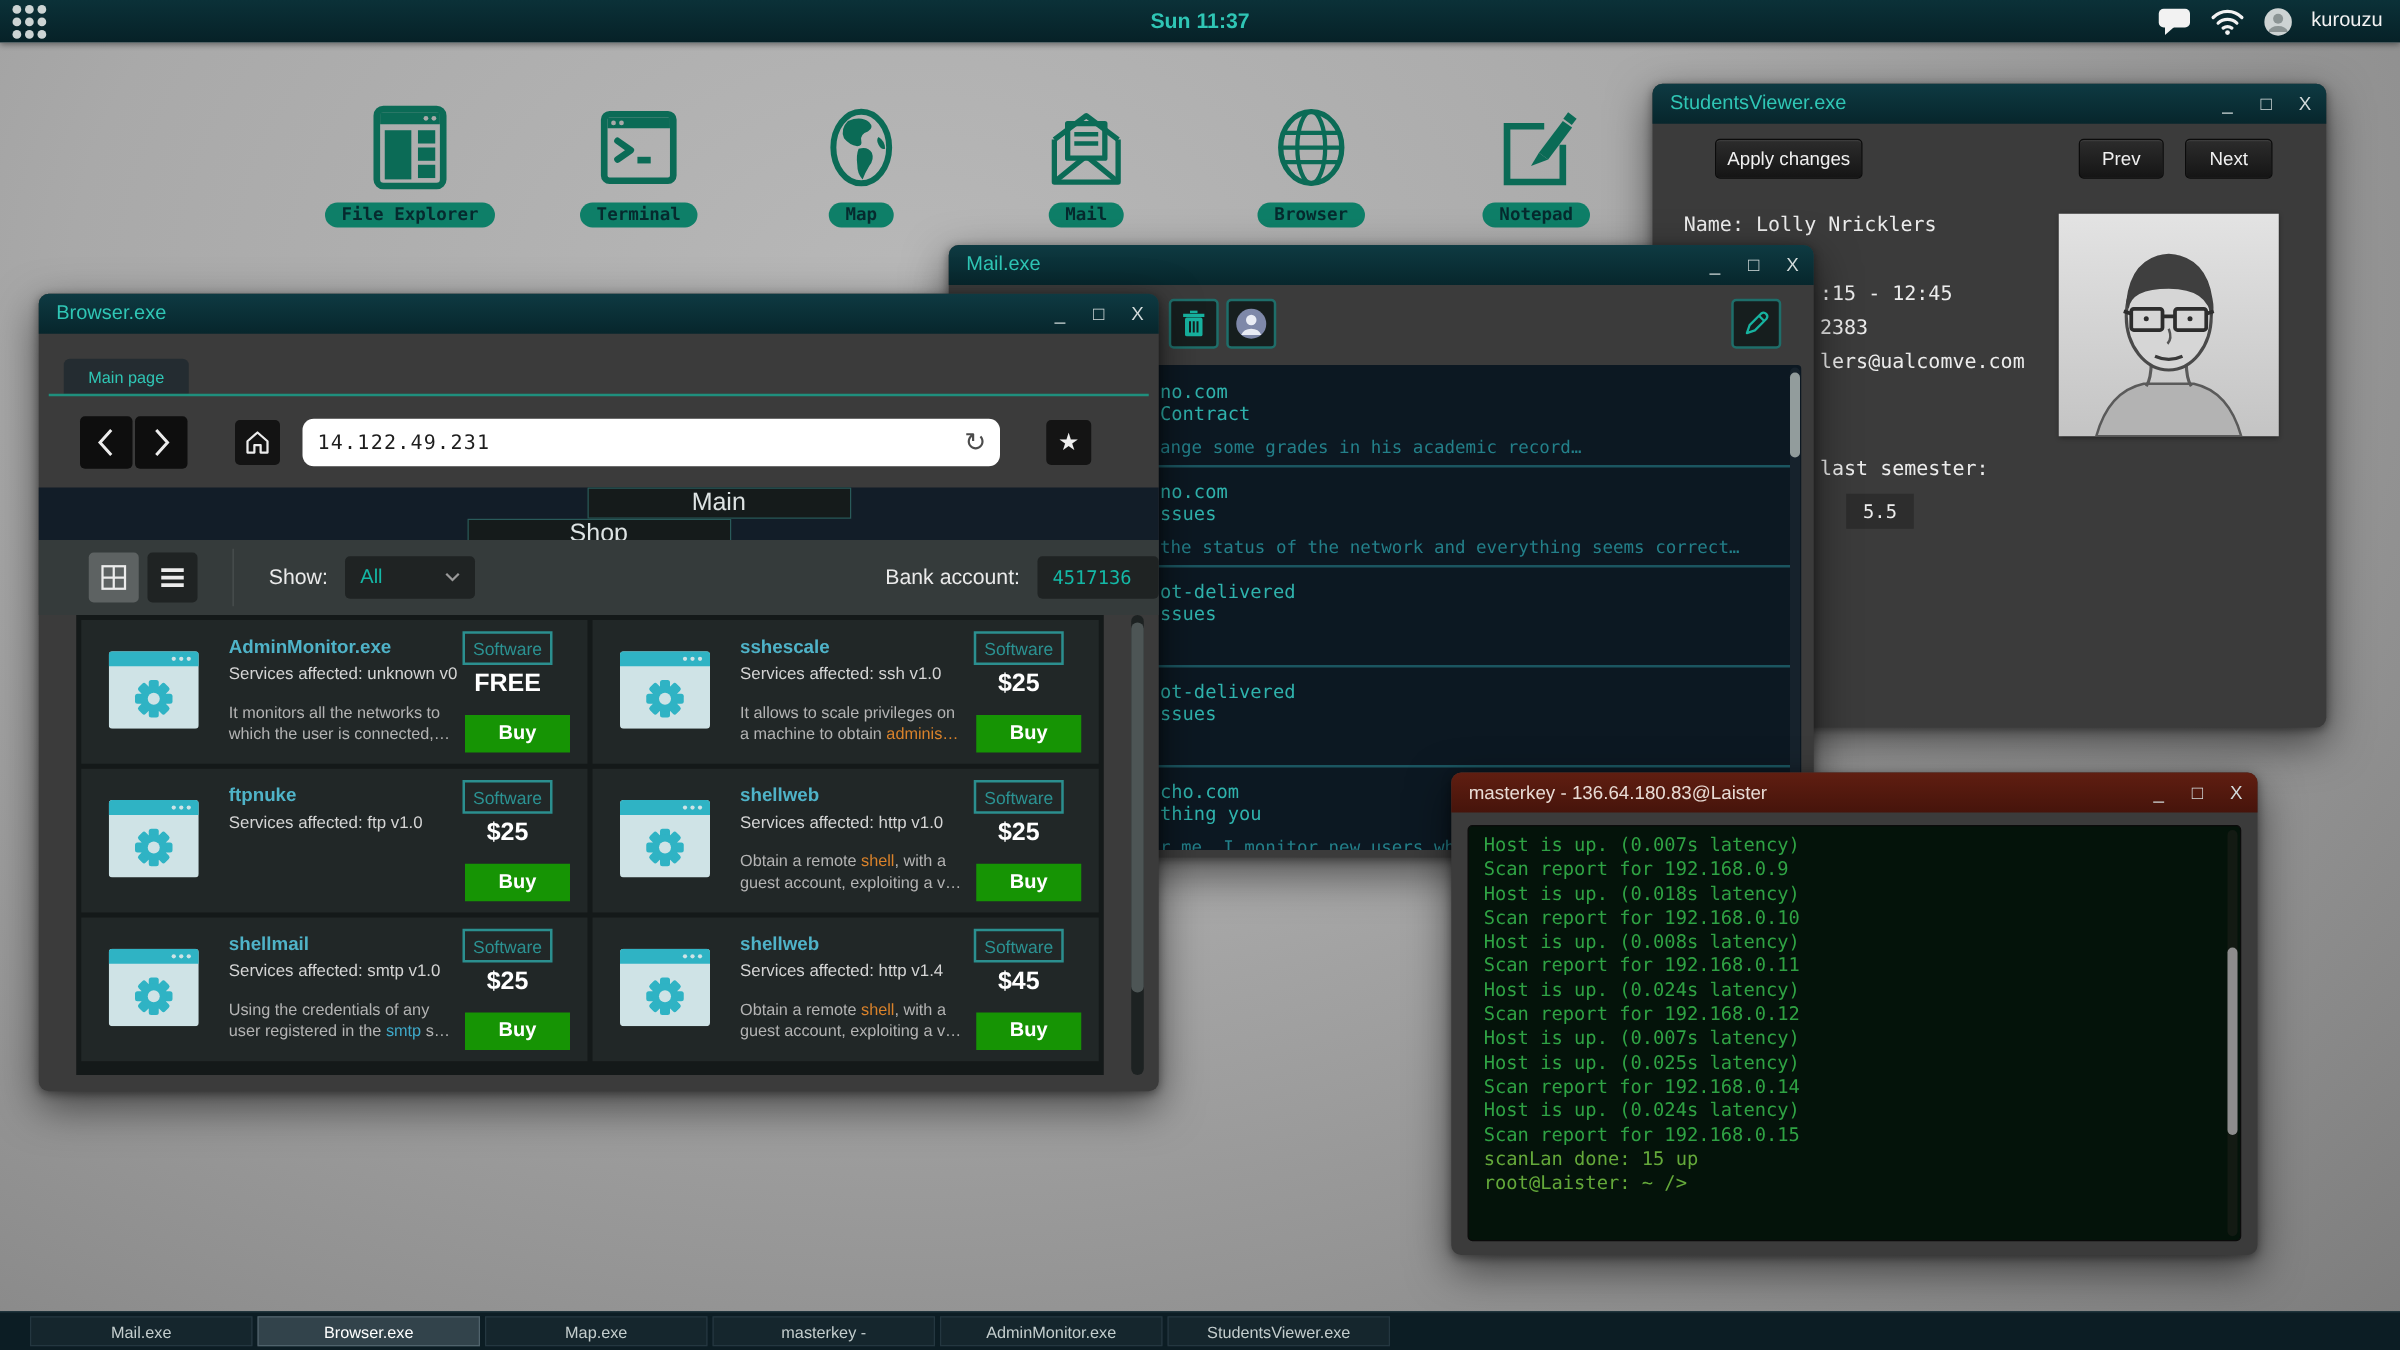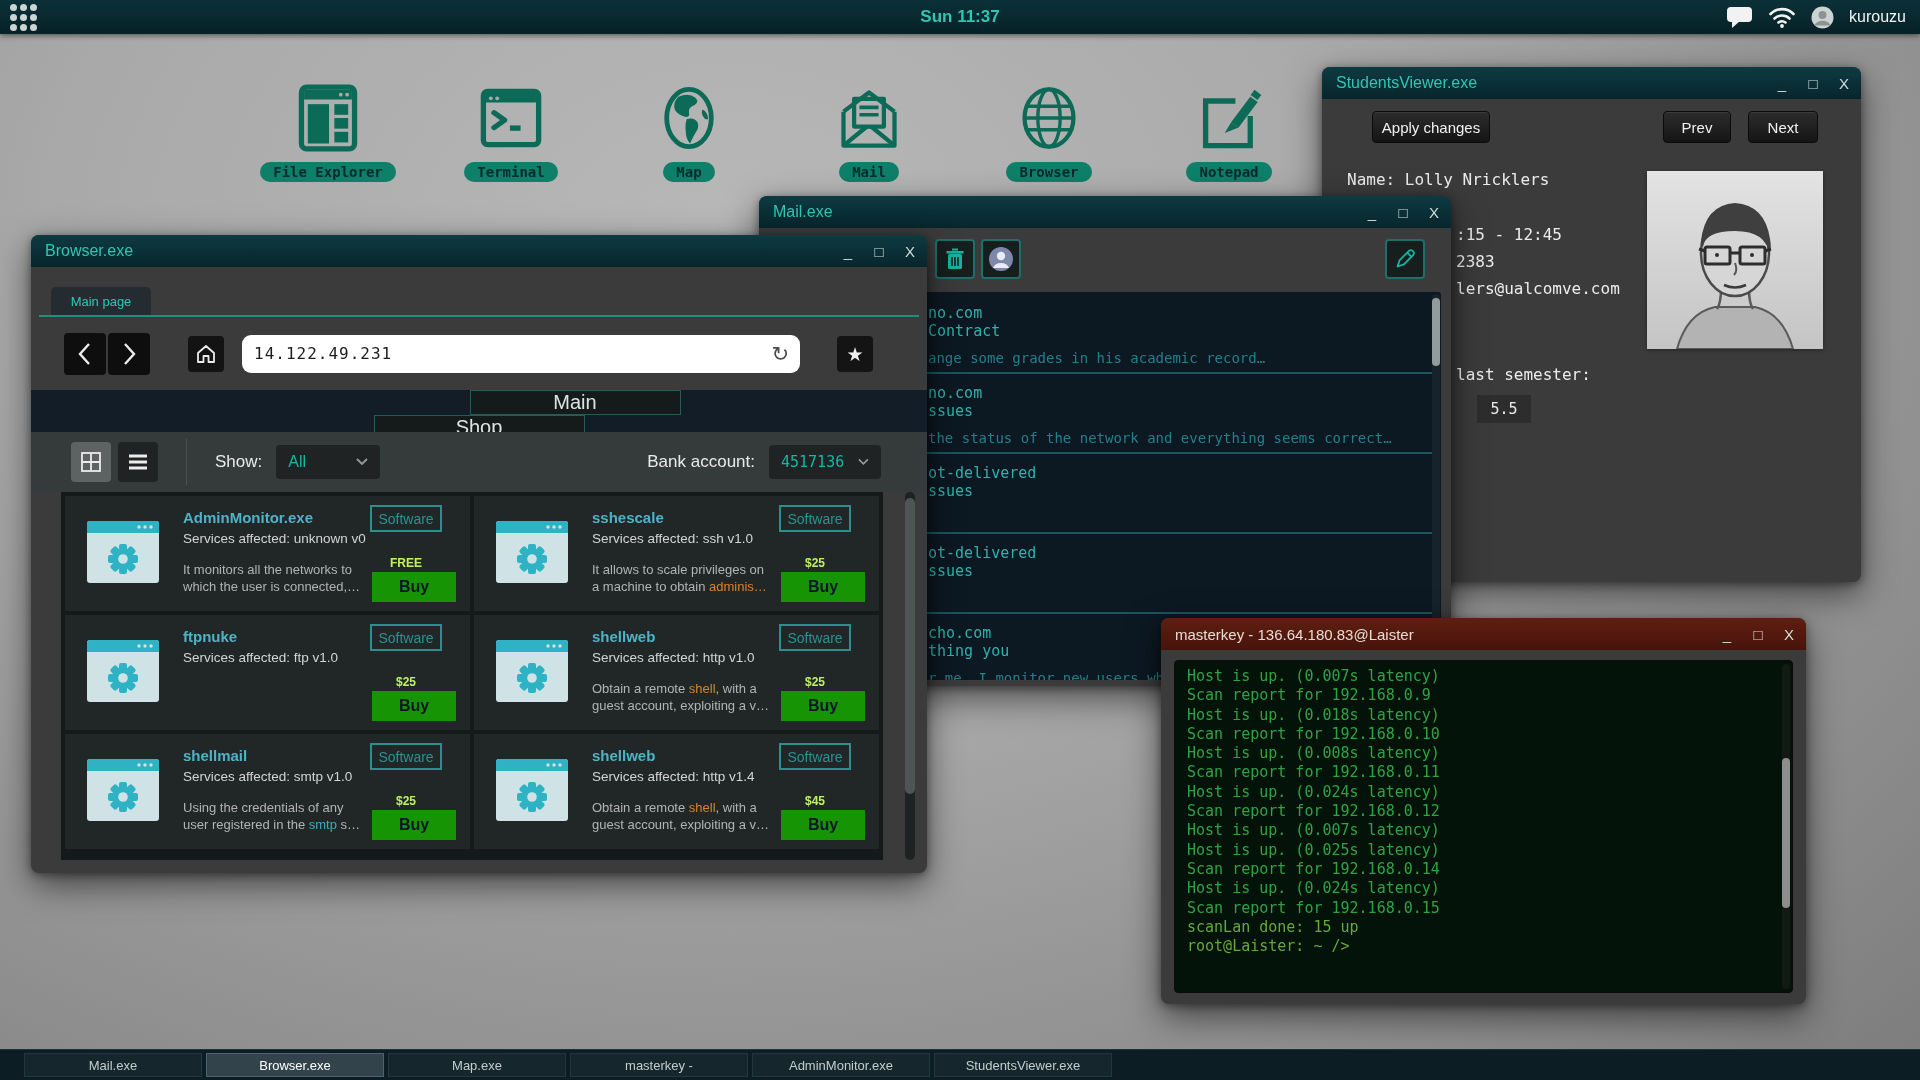--- a/index.html
+++ b/index.html
@@ -68,35 +68,35 @@
   .br-navtab:first-child{margin-left:192px;}
   .br-filter{height:60px;background:#353b3b;display:flex;align-items:center;position:relative;}
   .view-btn{width:40px;height:40px;border-radius:4px;display:flex;align-items:center;justify-content:center;cursor:pointer;}
   .view-btn.grid{background:#5d6262;margin-left:40px;}
   .view-btn.list{background:#1f2323;margin-left:7px;}
   .vsep{width:1px;height:46px;background:#4b5151;margin-left:28px;}
   .filter-label{color:#eaeaea;font-size:17px;margin-left:28px;}
   .dd{height:34px;background:#1f2323;border-radius:4px;color:#14b8a6;font-size:16px;display:flex;align-items:center;padding:0 12px;box-sizing:border-box;margin-left:14px;cursor:pointer;justify-content:space-between;}
   .dd .caret{margin-left:14px;}
   .dd.all{width:104px;}
-  .dd.bank{width:112px;margin-right:46px;font-family:"DejaVu Sans Mono",monospace;font-size:15px;}
+  .dd.bank{width:97px;font-family:"DejaVu Sans Mono",monospace;font-size:15px;}
   .bank-label{margin-left:auto;color:#eaeaea;font-size:17px;}
   .br-listing{position:absolute;left:30px;top:257px;width:822px;height:368px;background:#141919;overflow:hidden;}
   .cards{display:grid;grid-template-columns:405px 405px;gap:4px;padding:4px;}
   .card{height:115px;background:#212727;position:relative;}
   .appicon{position:absolute;left:22px;top:25px;width:72px;height:62px;}
   .p-name{position:absolute;left:118px;top:13px;color:#4fb3c8;font-weight:bold;font-size:15px;}
   .p-serv{position:absolute;left:118px;top:35px;color:#d4d4d4;font-size:13.5px;}
   .p-d1{position:absolute;left:118px;top:66px;color:#b3b3b3;font-size:13px;white-space:nowrap;}
   .p-d2{position:absolute;left:118px;top:83px;color:#b3b3b3;font-size:13px;white-space:nowrap;}
   .hl{color:#d9822b;}
   .hl.link{color:#3fa9c9;}
   .badge{position:absolute;right:28px;top:9px;width:68px;height:23px;border:2px solid #2b8f8f;color:#2b9292;font-size:14px;display:flex;align-items:center;justify-content:center;}
-  .price{position:absolute;right:28px;top:60px;width:72px;text-align:center;color:#bef264;font-size:12px;font-weight:bold;}
-  .buy{position:absolute;right:14px;top:76px;width:84px;height:30px;background:#169404;color:#0f172a;font-weight:bold;font-size:16px;display:flex;align-items:center;justify-content:center;cursor:pointer;}
+  .price{position:absolute;right:28px;top:40px;width:72px;text-align:center;color:#ffffff;font-size:20px;font-weight:bold;}
+  .buy{position:absolute;right:14px;top:76px;width:84px;height:30px;background:#169404;color:#ffffff;font-weight:bold;font-size:16px;display:flex;align-items:center;justify-content:center;cursor:pointer;}
   .br-scrolltrack{position:absolute;right:12px;top:257px;width:10px;height:368px;background:#1d2222;border-radius:5px;}
   .br-scrollthumb{position:absolute;right:12px;top:263px;width:10px;height:296px;background:#4d5555;border-radius:5px;cursor:pointer;}
 
   
   #win-masterkey{left:1161px;top:618px;width:645px;height:386px;z-index:50;}
   .term{position:absolute;left:13px;right:13px;top:42px;bottom:11px;background:#04130a;border:1px solid #0b0b0b;border-radius:4px;padding:6px 0 0 12px;font-family:"DejaVu Sans Mono",monospace;font-size:15px;line-height:19.3px;color:#2fa344;overflow:hidden;cursor:text;}
   .term .warm{color:#64a93a;}
   .term-scrolltrack{position:absolute;right:16px;top:46px;bottom:15px;width:8px;background:#131a13;border-radius:4px;}
   .term-scrollthumb{position:absolute;right:16px;top:140px;width:8px;height:150px;background:#8d8d8d;border-radius:4px;cursor:pointer;}
 

